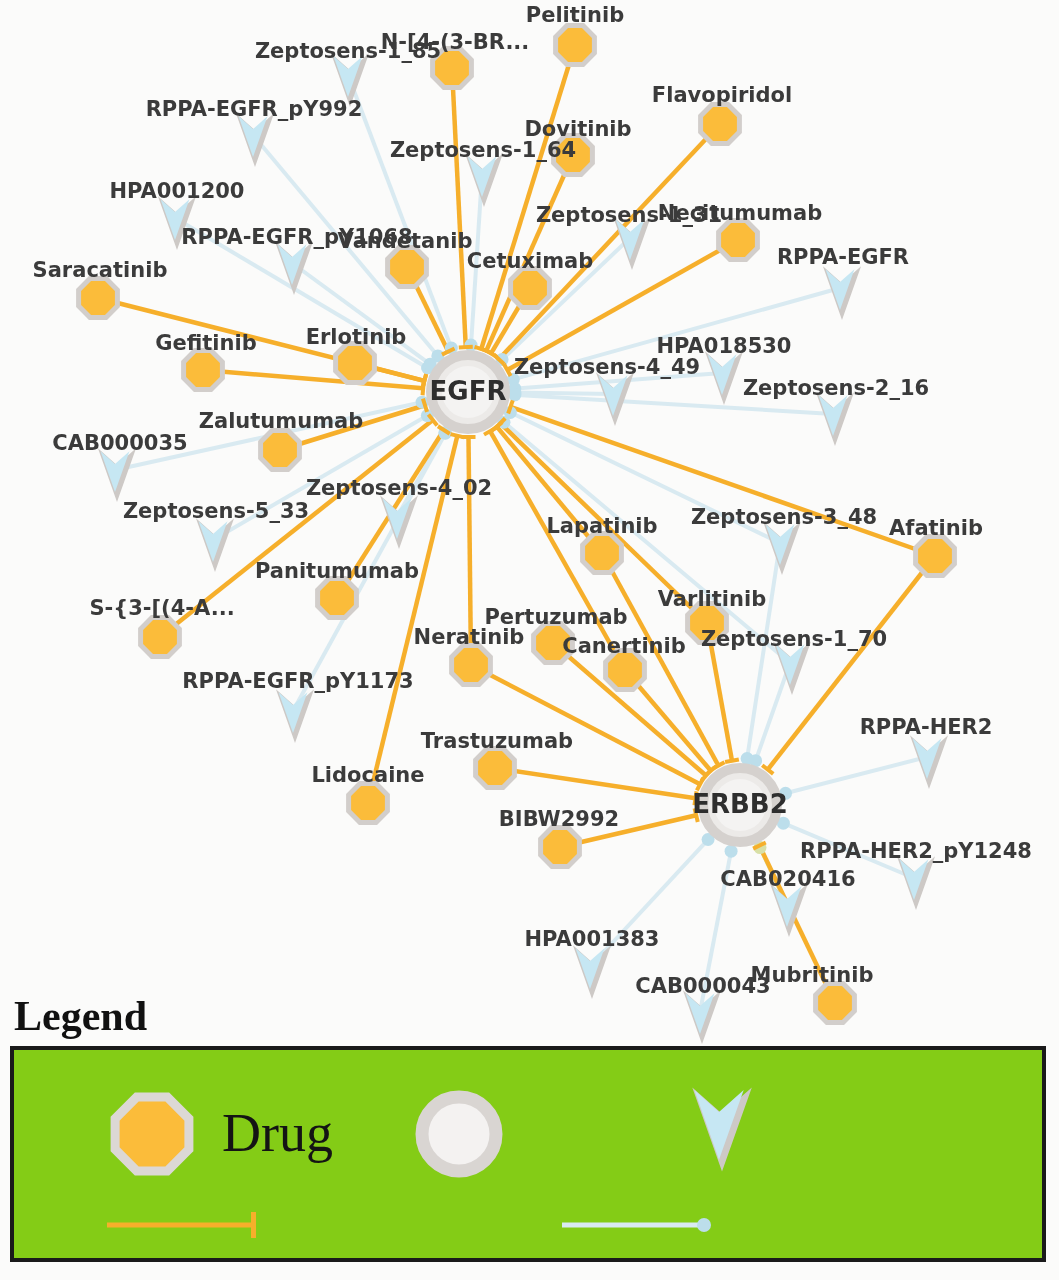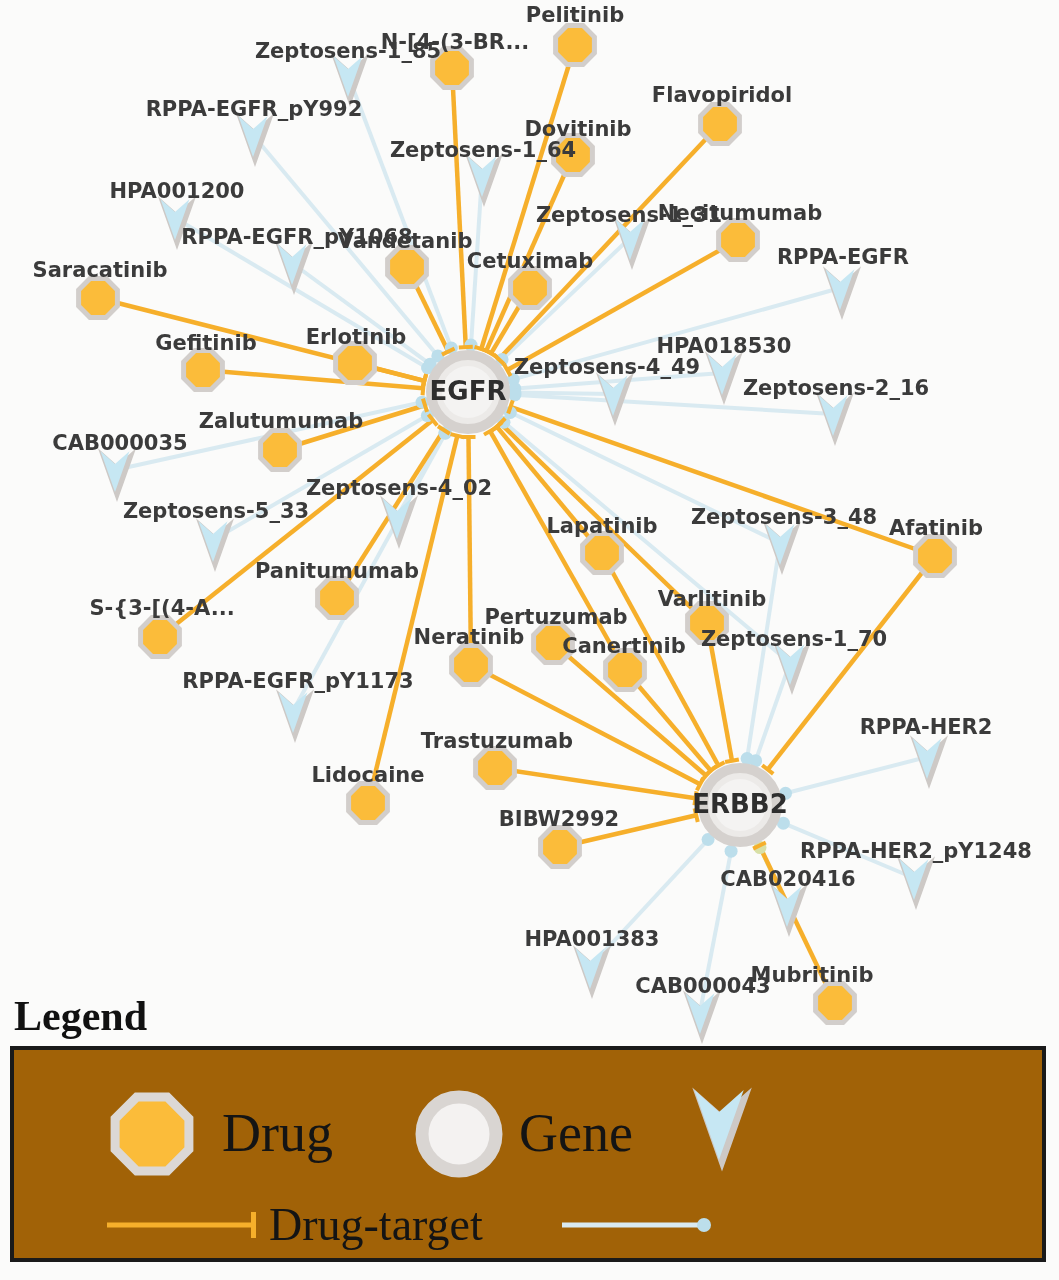--- a/index.html
+++ b/index.html
@@ -12,21 +12,21 @@
   #figure{position:absolute;inset:0;}
   #net{position:absolute;left:0;top:0;}
   #legend-heading{
     position:absolute;left:14px;top:992px;
     font-family:"Liberation Serif",serif;
     font-weight:bold;font-size:42px;color:#111;
   }
   #legend-box{
     position:absolute;left:10px;top:1046px;
     width:1028px;height:208px;
-    border:4px solid #1a1a1a;background:#a16207;
+    border:4px solid #1a1a1a;background:#84cc16;
   }
   .lg-item-label{
     position:absolute;
     font-family:"Liberation Serif",serif;
     color:#141414;font-size:54px;line-height:1;
   }
   .lg-edge-label{
     position:absolute;
     font-family:"Liberation Serif",serif;
     color:#141414;font-size:46px;line-height:1;
@@ -273,32 +273,30 @@
   <div id="legend-box">
 
     <svg class="lg-glyph" style="left:88px;top:34px" width="100" height="100">
       <polygon points="86.9,65.3 65.3,86.9 34.7,86.9 13.1,65.3 13.1,34.7 34.7,13.1 65.3,13.1 86.9,34.7" fill="#FBBC3A" stroke="#DCD8D5" stroke-width="9"></polygon>
     </svg>
     <span class="lg-item-label" style="left:208px;top:56px">Drug</span>
 
     <svg class="lg-glyph" style="left:395px;top:34px" width="100" height="100">
       <circle cx="50" cy="50" r="37" fill="#F4F2F1" stroke="#D9D5D2" stroke-width="13"></circle>
     </svg>
-    <span class="lg-item-label" style="left:505px;top:56px">Gene</span>
 
     <svg class="lg-glyph" style="left:660px;top:24px" width="100" height="112">
       <path d="M 18.3 13.5 L 48 97.5 L 77.8 13.5 L 48 39.8 Z" fill="#CDC9C6"></path>
       <path d="M 20.4 16.1 L 45 85.7 L 69.7 16.1 L 45 37.9 Z" fill="#C6E7F3"></path>
     </svg>
 
     <svg class="lg-glyph" style="left:88px;top:158px" width="175" height="34">
       <line x1="5" y1="17" x2="150" y2="17" stroke="#F6AF2B" stroke-width="5"></line>
       <rect x="149" y="4" width="5" height="26" fill="#F6AF2B"></rect>
     </svg>
-    <span class="lg-edge-label" style="left:255px;top:152px">Drug-target</span>
 
     <svg class="lg-glyph" style="left:540px;top:158px" width="170" height="34">
       <line x1="8" y1="17" x2="148" y2="17" stroke="#D9EAF1" stroke-width="5"></line>
       <circle cx="150" cy="17" r="7" fill="#BCDEEB"></circle>
     </svg>
 
   </div>
 </div>
 
 </body></html>

